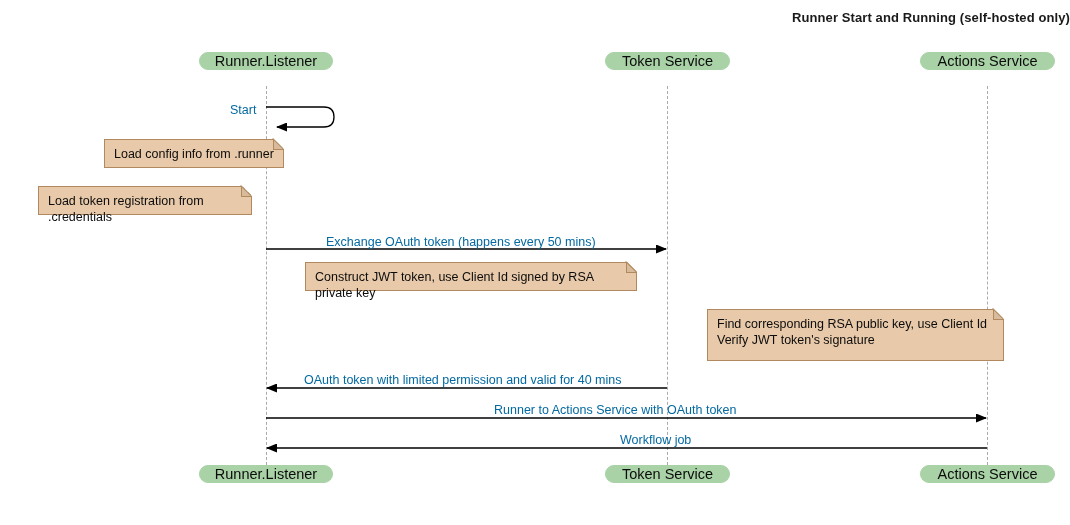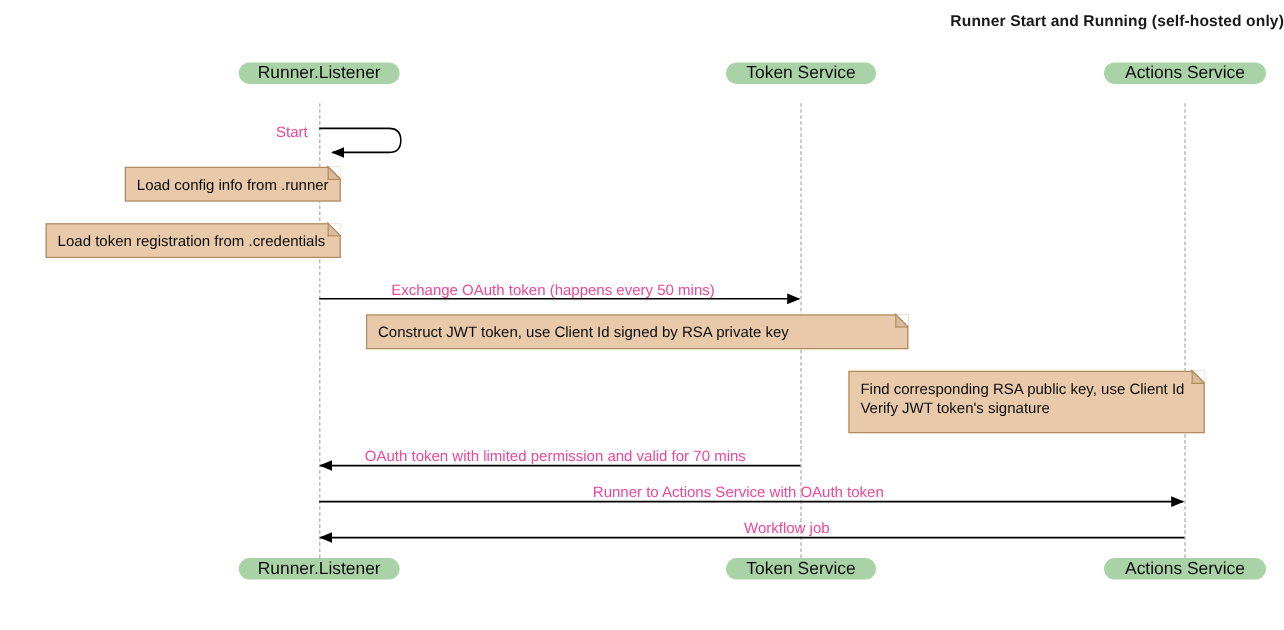--- a/index.html
+++ b/index.html
@@ -83,21 +83,21 @@
     width: 15px;
     height: 1px;
     background: #b08a5e;
     transform: rotate(45deg);
     transform-origin: 0 0;
   }
   
   .msg-label {
     position: absolute;
     font-size: 12.5px;
-    color: #ec4899;
+    color: #0369a1;
     white-space: nowrap;
   }
   .msg-svg {
     position: absolute;
     left: 0;
     top: 0;
     overflow: visible;
   }
 </style>
 </head>
@@ -139,29 +139,29 @@
         <line x1="266" y1="249" x2="666" y2="249" stroke="#000000" stroke-width="1.3" marker-end="url(#arrow-right)"></line>
         <line x1="667" y1="388" x2="267" y2="388" stroke="#000000" stroke-width="1.3" marker-end="url(#arrow-left)"></line>
         <line x1="266" y1="418" x2="986" y2="418" stroke="#000000" stroke-width="1.3" marker-end="url(#arrow-right)"></line>
         <line x1="987" y1="448" x2="267" y2="448" stroke="#000000" stroke-width="1.3" marker-end="url(#arrow-left)"></line>
       </g>
   </svg>
 
   <div id="msg-labels">
       <div class="msg-label" style="left: 230px; top: 103px;">Start</div>
       <div class="msg-label" style="left: 326px; top: 235px;">Exchange OAuth token (happens every 50 mins)</div>
-      <div class="msg-label" style="left: 304px; top: 373px;">OAuth token with limited permission and valid for 70 mins</div>
+      <div class="msg-label" style="left: 304px; top: 373px;">OAuth token with limited permission and valid for 40 mins</div>
       <div class="msg-label" style="left: 494px; top: 403px;">Runner to Actions Service with OAuth token</div>
       <div class="msg-label" style="left: 589px; top: 433px; margin-left: 31px;">Workflow job</div>
     </div>
 
   <div id="notes">
       <div class="note" style="left: 76px; top: 139px; width: 180px; height: 29px;"><div>Load config info from .runner</div><span class="fold"></span></div>
-      <div class="note" style="left: 10px; top: 186px; width: 246px; height: 29px;"><div>Load token registration from .credentials</div><span class="fold"></span></div>
-      <div class="note" style="left: 277px; top: 262px; width: 452px; height: 29px;"><div>Construct JWT token, use Client Id signed by RSA private key</div><span class="fold"></span></div>
+      <div class="note" style="left: 10px; top: 186px; width: 214px; height: 29px;"><div>Load token registration from .credentials</div><span class="fold"></span></div>
+      <div class="note" style="left: 277px; top: 262px; width: 332px; height: 29px;"><div>Construct JWT token, use Client Id signed by RSA private key</div><span class="fold"></span></div>
       <div class="note" style="left: 679px; top: 309px; width: 297px; height: 52px;"><div>Find corresponding RSA public key, use Client Id
 Verify JWT token's signature</div><span class="fold"></span></div>
     </div>
 
   <div id="participants-bottom">
       <div class="participant" style="left: 199px; top: 465px; width: 134px;">
         <span>Runner.Listener</span>
       </div>
       <div class="participant" style="left: 605px; top: 465px; width: 125px;">
         <span>Token Service</span>

